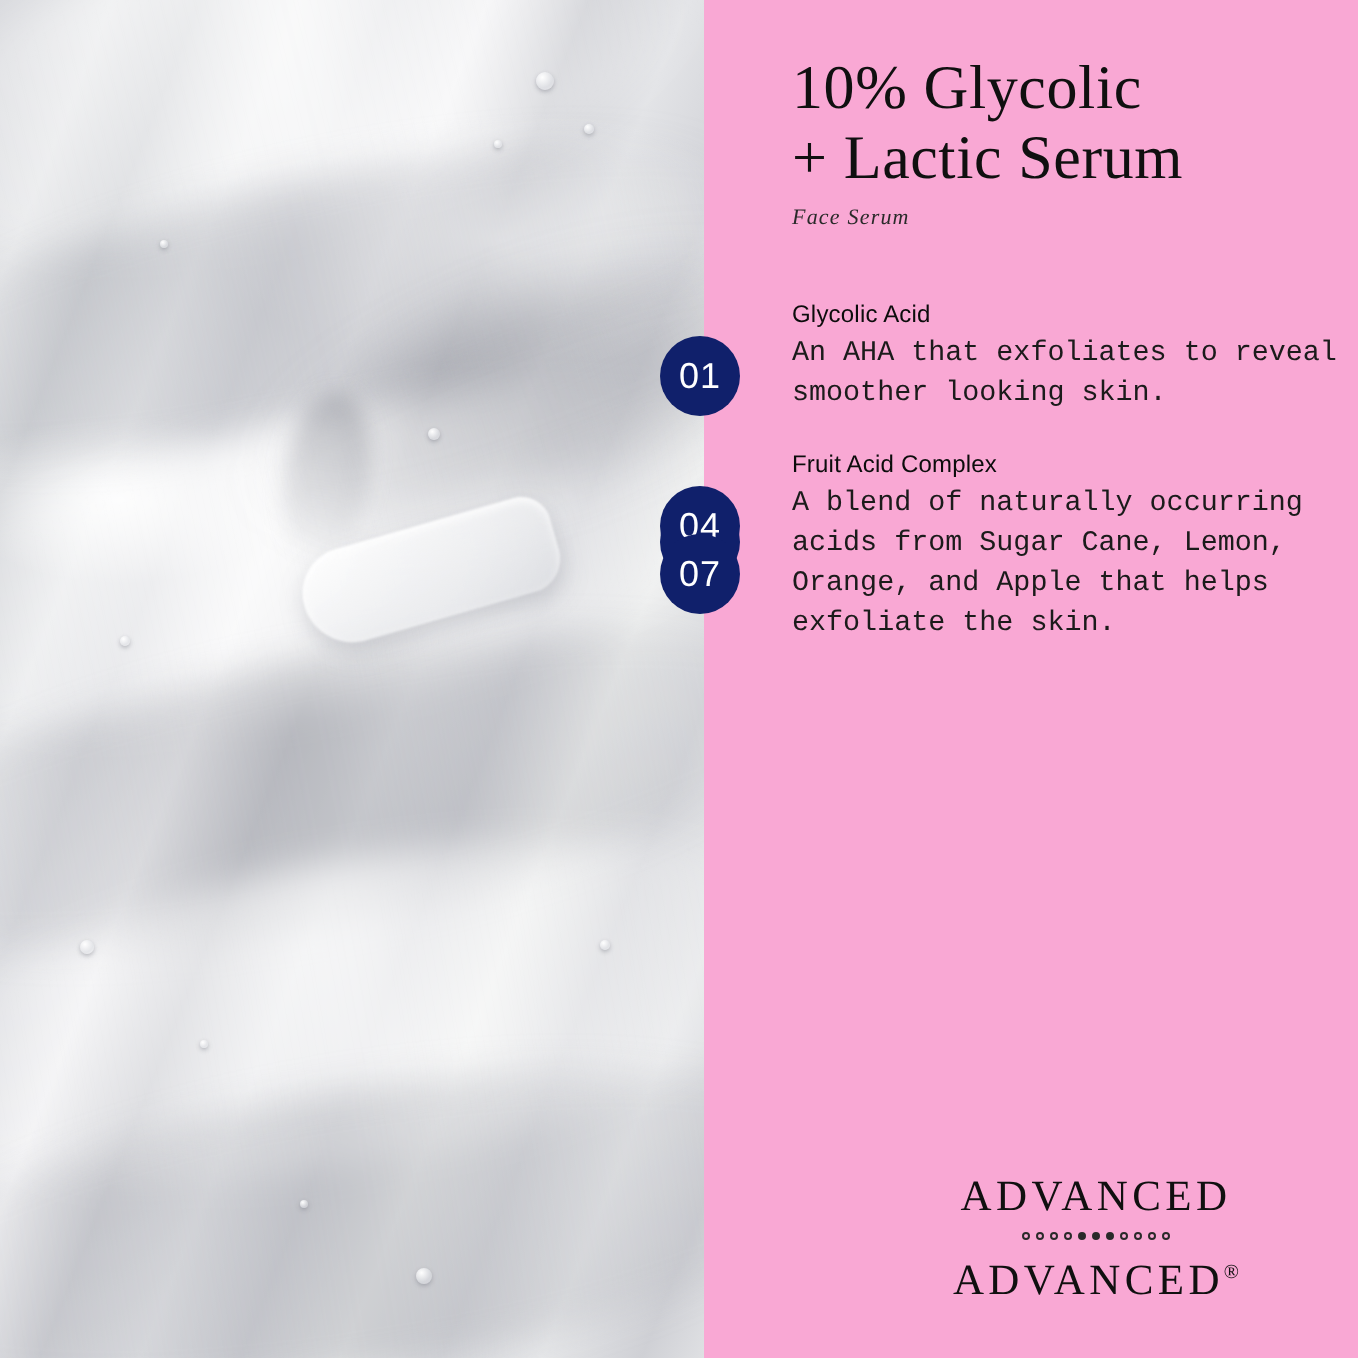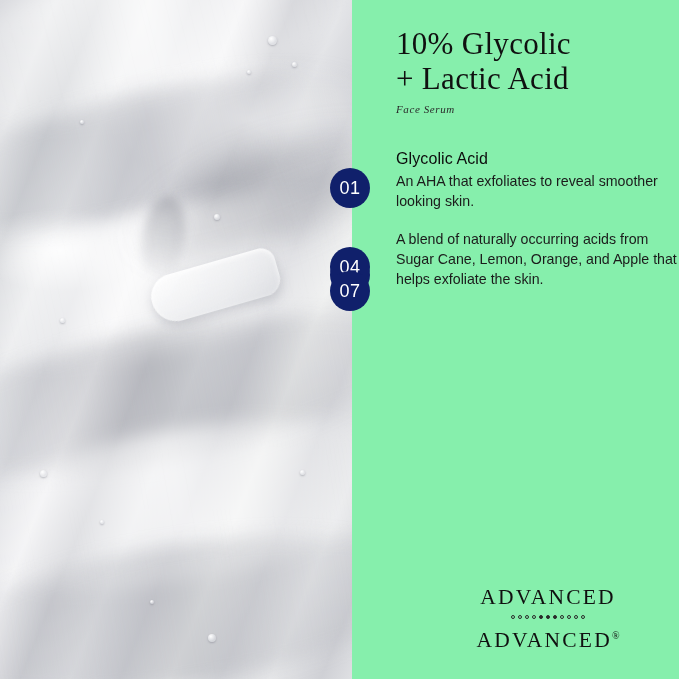--- a/index.html
+++ b/index.html
@@ -94,21 +94,21 @@
     box-shadow: 0 1px 2px rgba(120,122,132,.45);
   }
 
   
   .content {
     position: absolute;
     left: 352px;
     top: 0;
     width: 327px;
     height: 679px;
-    background: #86efac;
+    background: #f9a8d4;
   }
 
   .title-block {
     position: absolute;
     left: 44px;
     top: 26px;
     width: 268px;
     text-align: left;
   }
   .title-line {
@@ -154,28 +154,28 @@
     letter-spacing: .5px;
     display: flex;
     align-items: center;
     justify-content: center;
   }
   .item-text {
     display: block;
   }
   .item-title {
     font-family: "Liberation Sans", sans-serif;
-    font-size: 16px;
+    font-size: 12px;
     color: #0c0c0c;
     letter-spacing: .1px;
     margin-bottom: 3px;
     white-space: nowrap;
   }
   .item-desc {
-    font-family: Liberation Sans, sans-serif;
+    font-family: Liberation Mono, monospace;
     font-size: 14.2px;
     line-height: 20px;
     color: #1b1b1b;
   }
 
   
   .i1 .badge { top: 18px; }
   .i2 .badge { top: 26px; }
   .i3 .badge { top: 18px; }
   .i4 .badge { top: 42px; }
@@ -248,21 +248,21 @@
     <div class="bubble" style="left:100px; top:520px; width:4px; height:4px;"></div>
     <div class="bubble" style="left:208px; top:634px; width:8px; height:8px;"></div>
     <div class="bubble" style="left:150px; top:600px; width:4px; height:4px;"></div>
     <div class="bubble" style="left:300px; top:470px; width:5px; height:5px;"></div>
   </div>
 
   <div class="content">
 
     <div class="title-block">
       <div class="title-line">10% Glycolic</div>
-      <div class="title-line">+ Lactic Acid</div>
+      <div class="title-line">+ Lactic Serum</div>
       <div class="subtitle">Face Serum</div>
     </div>
 
     <div class="list">
 
       <div class="item i1">
         <div class="badge">01</div>
         <div class="item-text">
           <div class="item-title">Glycolic Acid</div>
           <div class="item-desc">An AHA that exfoliates to reveal  smoother looking skin.</div>
@@ -273,20 +273,21 @@
         <div class="badge">05</div>
       </div>
 
       <div class="item i3">
         <div class="badge">04</div>
       </div>
 
       <div class="item i4">
         <div class="badge">07</div>
         <div class="item-text">
+          <div class="item-title">Fruit Acid Complex</div>
           <div class="item-desc">A blend of naturally occurring acids from Sugar Cane, Lemon, Orange, and Apple that helps exfoliate the skin.</div>
         </div>
       </div>
 
     </div>
 
     <div class="brand">
       <div class="brand-line1">ADVANCED</div>
       <div class="brand-dots">
         <span class="dot"></span>

